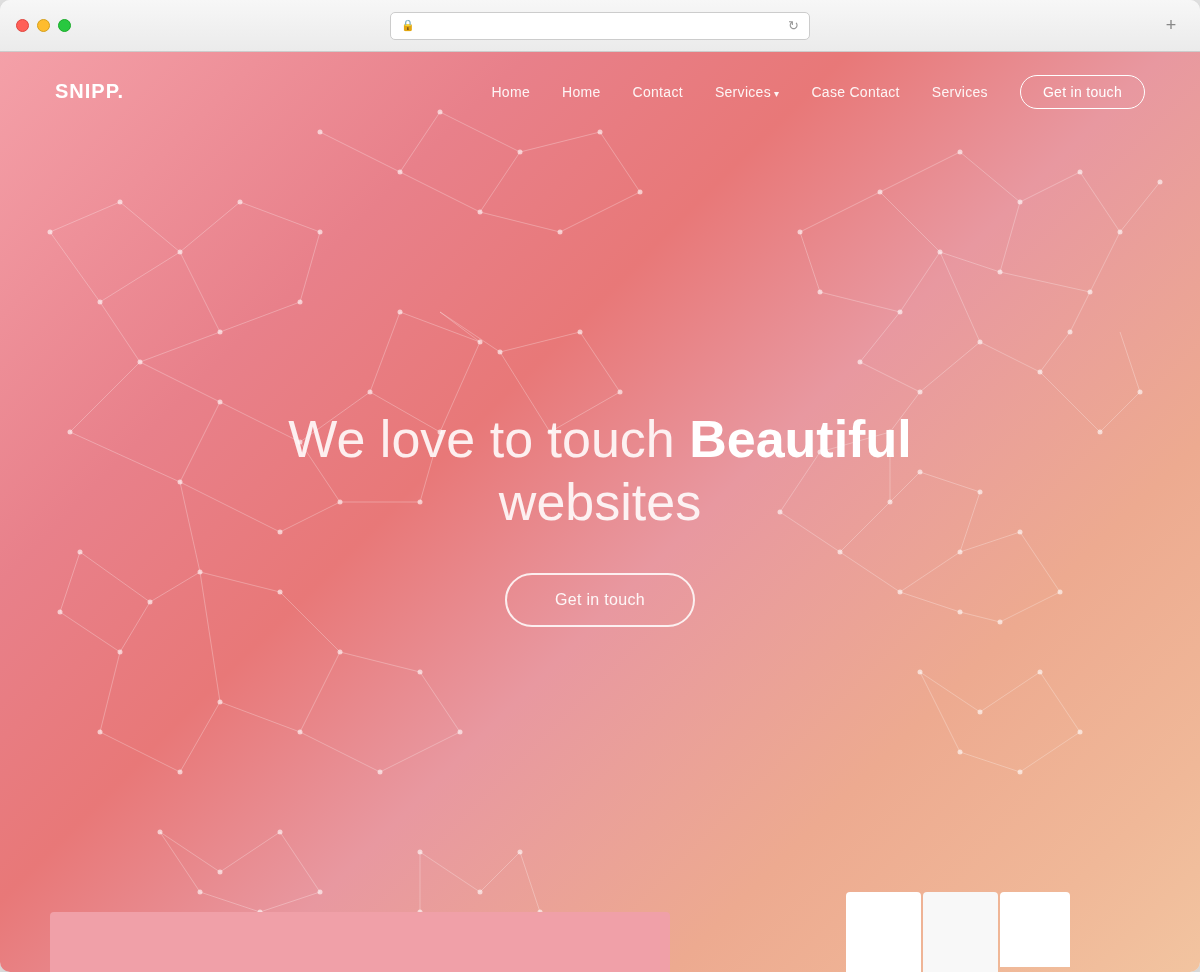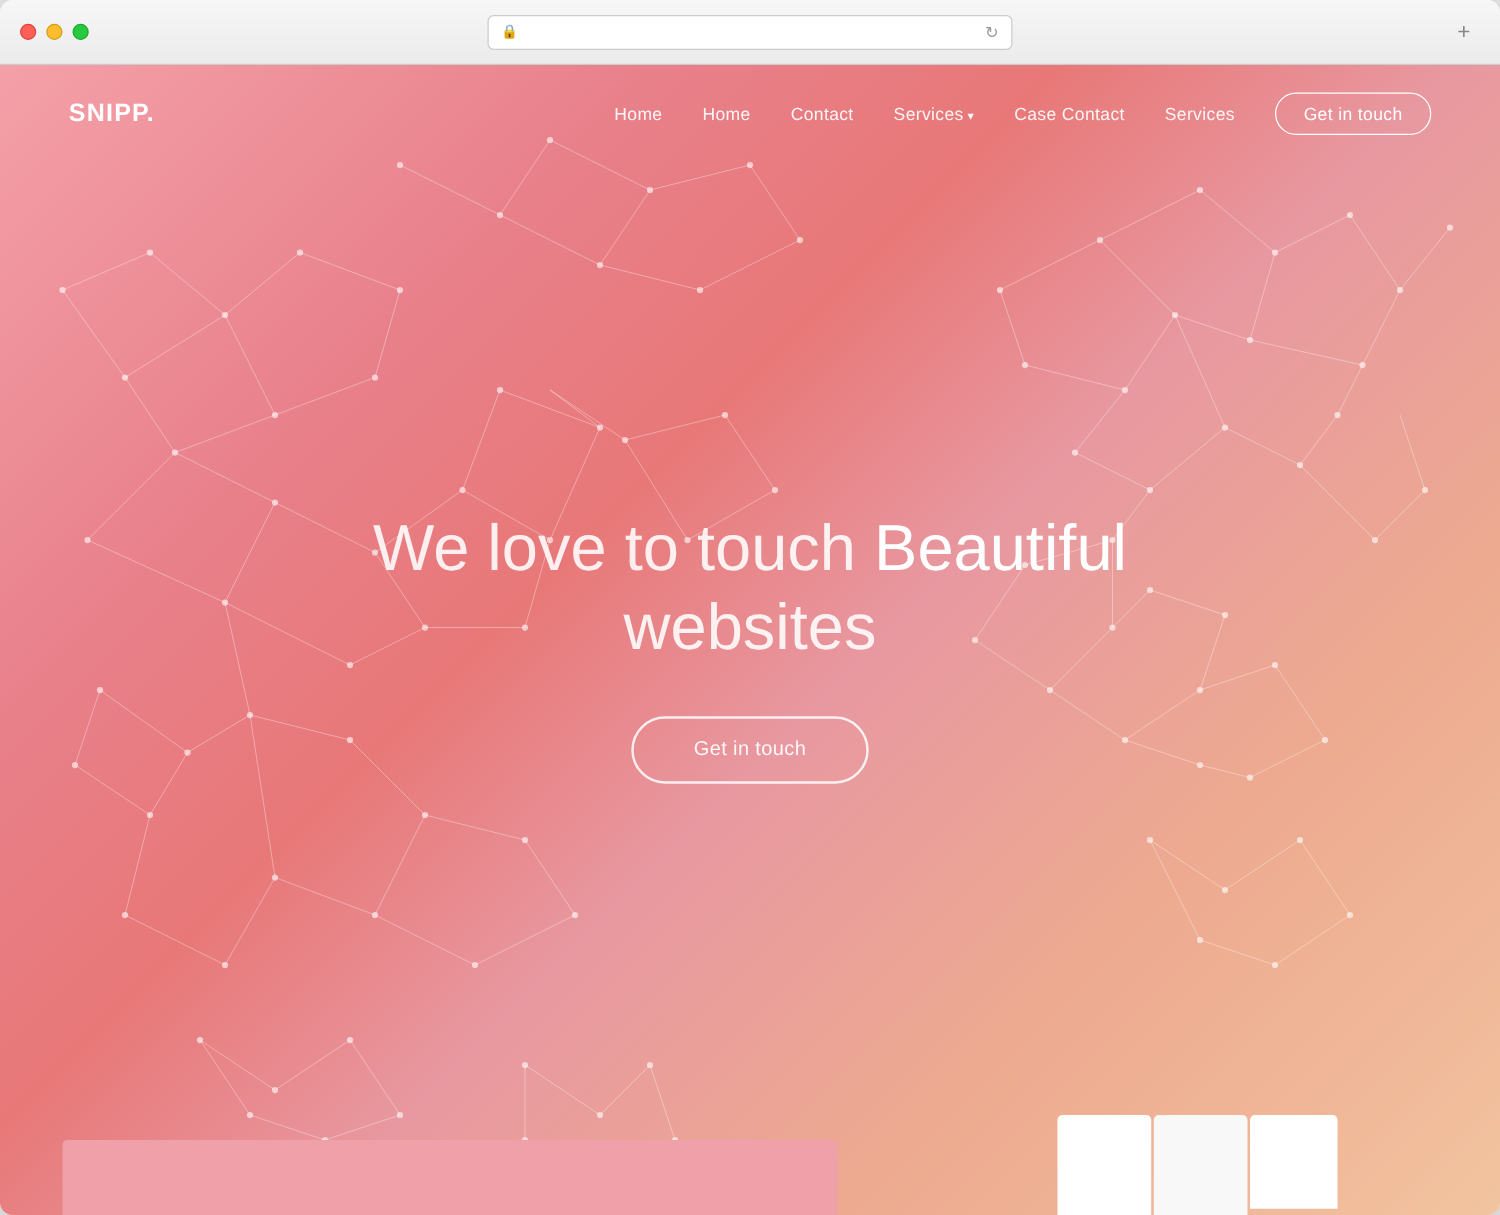--- a/index.html
+++ b/index.html
@@ -183,21 +183,21 @@
 
     .hero-headline {
       color: rgba(255,255,255,0.88);
       font-size: 52px;
       font-weight: 300;
       line-height: 1.2;
       margin-bottom: 40px;
     }
 
     .hero-headline strong {
-      font-weight: 400;
+      font-weight: 700;
       color: white;
     }
 
     .hero-cta-btn {
       border: 2px solid rgba(255,255,255,0.85);
       border-radius: 35px;
       padding: 16px 48px;
       color: rgba(255,255,255,0.92);
       font-size: 16px;
       background: transparent;

